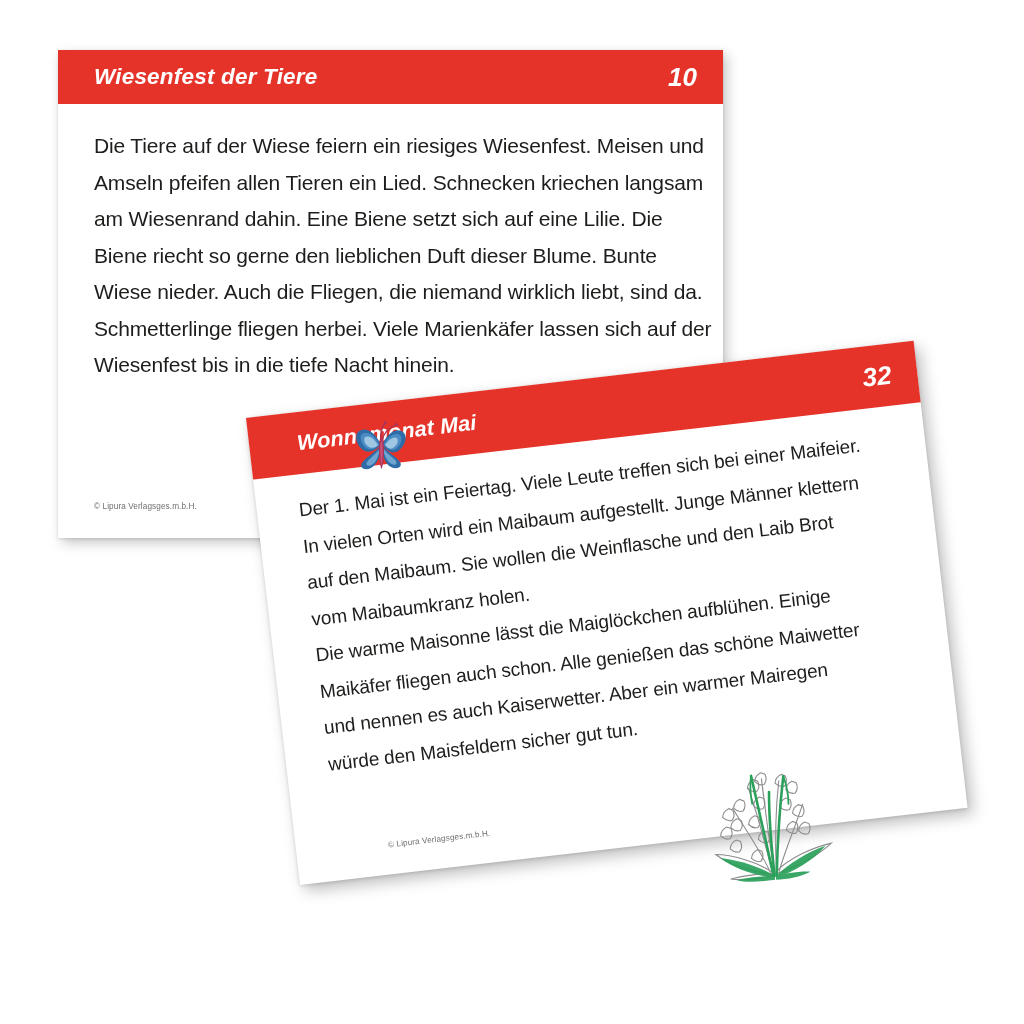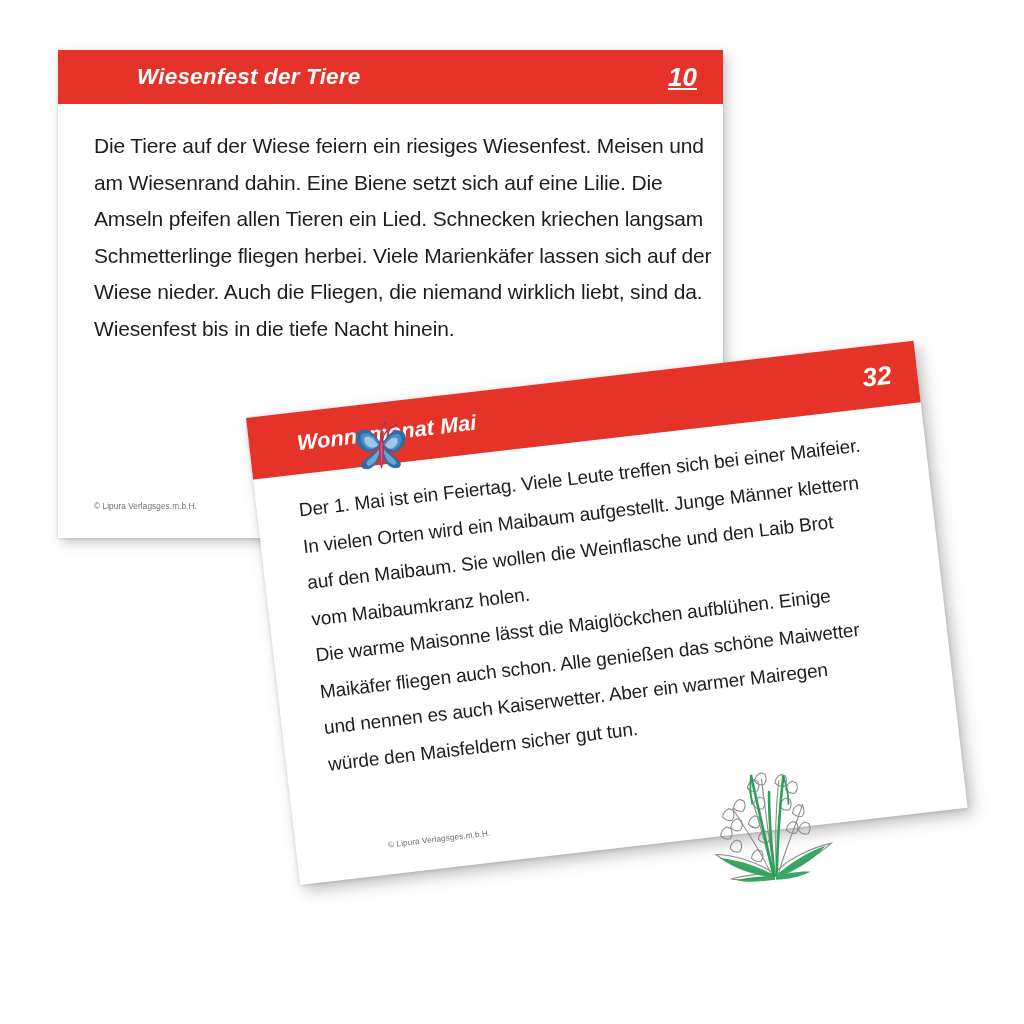--- a/index.html
+++ b/index.html
@@ -70,22 +70,22 @@
   #card-wiesenfest {
     left: 58px;
     top: 50px;
     width: 665px;
     height: 488px;
   }
   #card-wiesenfest .card-header {
     height: 54px;
     padding: 0 26px 0 36px;
   }
-  #card-wiesenfest .card-title { font-size: 22.5px; margin-left: 43px; }
-  #card-wiesenfest .card-number { font-size: 26px; text-decoration: underline; }
+  #card-wiesenfest .card-title { font-size: 22.5px; }
+  #card-wiesenfest .card-number { font-size: 26px; }
   #card-wiesenfest .card-body {
     padding: 24px 30px 0 36px;
   }
   #card-wiesenfest .body-line {
     font-size: 21px;
     line-height: 36.5px;
     letter-spacing: -0.15px;
   }
   #card-wiesenfest .copyright {
     position: absolute;
@@ -154,24 +154,25 @@
 
 <div id="stage">
 
   <div class="card" id="card-wiesenfest">
     <div class="card-header">
       <span class="card-title">Wiesenfest der Tiere</span>
       <span class="card-number">10</span>
     </div>
     <div class="card-body">
       <div class="body-line">Die Tiere auf der Wiese feiern ein riesiges Wiesenfest. Meisen und</div>
+      <div class="body-line">Amseln pfeifen allen Tieren ein Lied. Schnecken kriechen langsam</div>
       <div class="body-line">am Wiesenrand dahin. Eine Biene setzt sich auf eine Lilie. Die</div>
-      <div class="body-line">Amseln pfeifen allen Tieren ein Lied. Schnecken kriechen langsam</div>
+      <div class="body-line">Biene riecht so gerne den lieblichen Duft dieser Blume. Bunte</div>
+      <div class="body-line">Wiese nieder. Auch die Fliegen, die niemand wirklich liebt, sind da.</div>
       <div class="body-line">Schmetterlinge fliegen herbei. Viele Marienkäfer lassen sich auf der</div>
-      <div class="body-line">Wiese nieder. Auch die Fliegen, die niemand wirklich liebt, sind da.</div>
       <div class="body-line">Wiesenfest bis in die tiefe Nacht hinein.</div>
     </div>
     <div class="copyright">© Lipura Verlagsges.m.b.H.</div>
   </div>
 
   <div class="card" id="card-wonnemonat">
     <div class="card-header">
       <span class="card-title">Wonnemonat Mai</span>
       <span class="card-number">32</span>
     </div>

